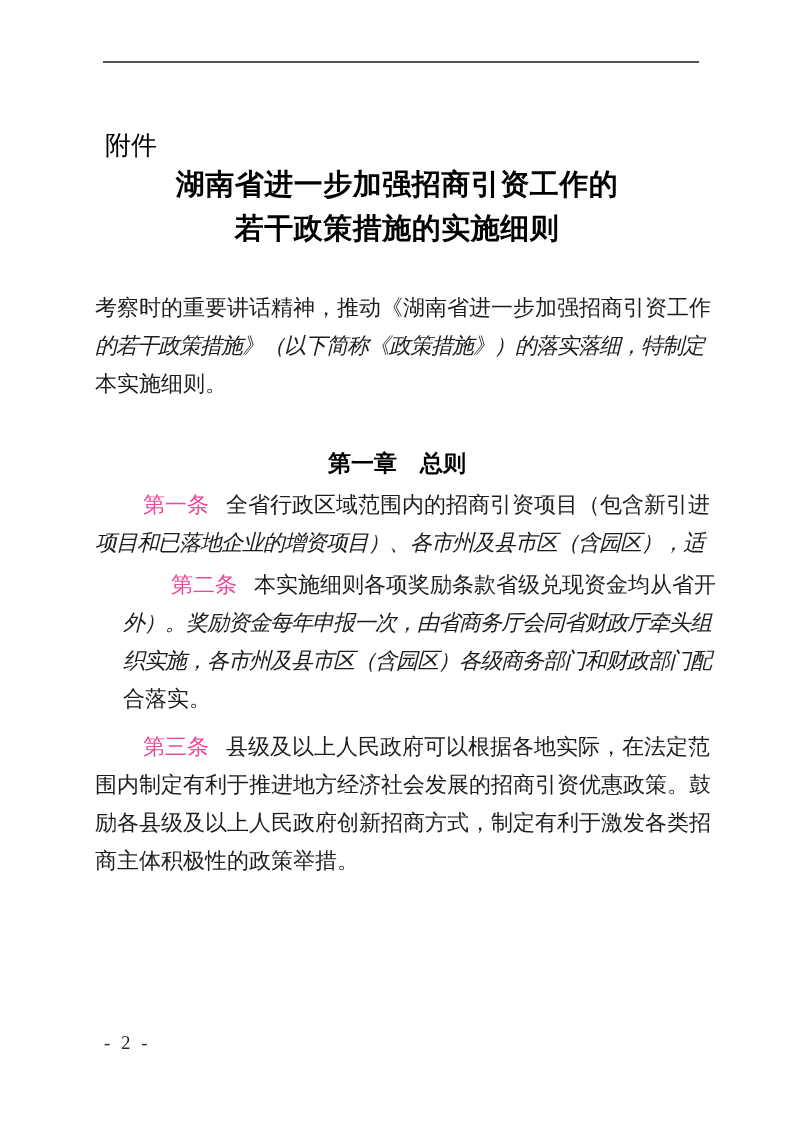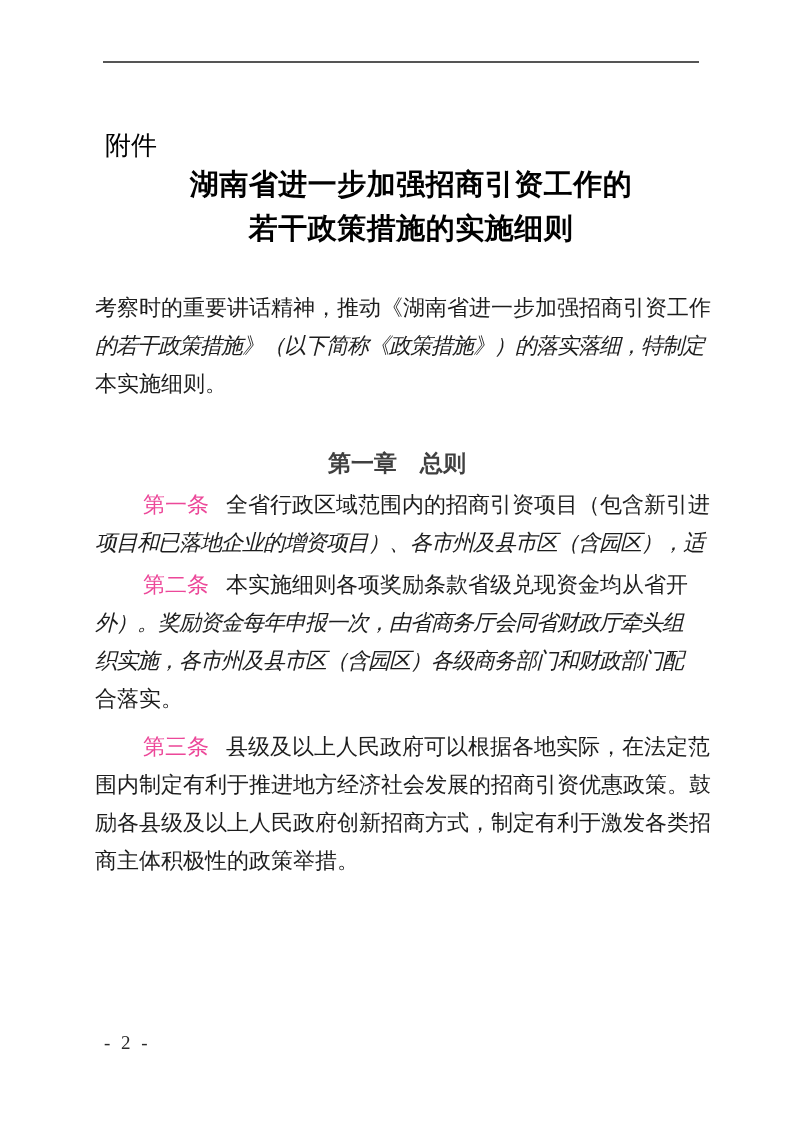--- a/index.html
+++ b/index.html
@@ -24,21 +24,21 @@
     position: absolute;
     left: 105px;
     top: 131px;
     font-family: "Liberation Sans", sans-serif;
     font-size: 26px;
     line-height: 28px;
     color: #000000;
   }
   .doc-title {
     position: absolute;
-    left: 109px;
+    left: 95px;
     top: 162px;
     width: 604px;
     text-align: center;
     font-family: "Liberation Serif", serif;
     font-weight: bold;
     font-size: 29px;
     line-height: 44px;
     color: #000000;
     letter-spacing: 0.5px;
   }
@@ -65,24 +65,24 @@
     margin-right: 17px;
   }
   .chapter-heading {
     height: 38px;
     line-height: 38px;
     margin-top: 41px;
     text-align: center;
     font-family: "Liberation Sans", sans-serif;
     font-weight: bold;
     font-size: 23px;
-    color: #404040;
+    color: #000000;
   }
   .article-1 { margin-top: 4px; }
-  .article-2 { margin-top: 4px; }
+  .article-2 { margin-top: 4px; margin-left: 28px; }
   .article-3 { margin-top: 10px; }
   .page-number {
     position: absolute;
     left: 104px;
     top: 1032px;
     font-family: "Liberation Serif", serif;
     font-size: 19px;
     letter-spacing: 3px;
     color: #2a2a2a;
   }

